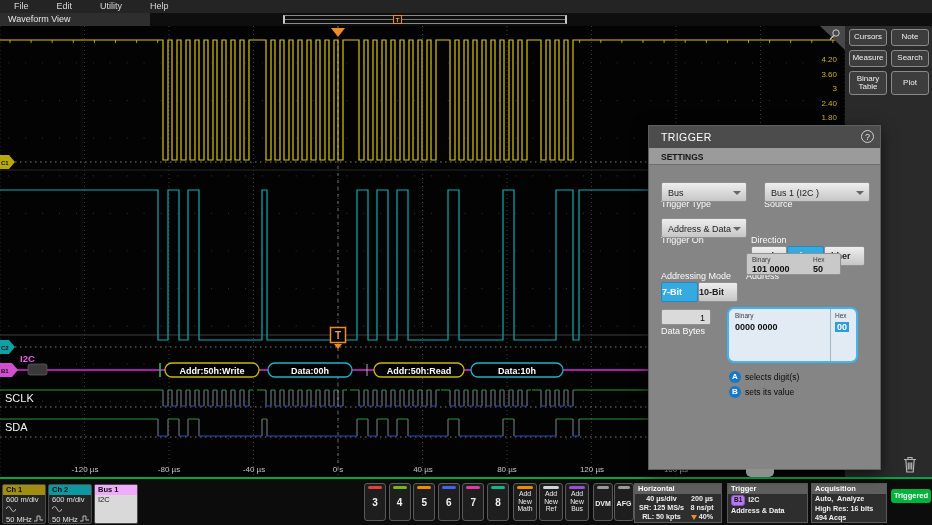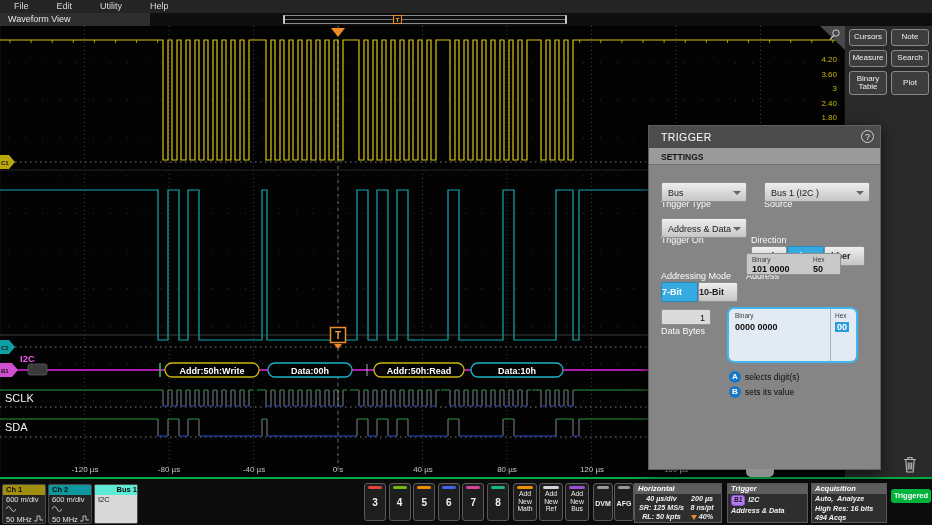--- a/index.html
+++ b/index.html
@@ -66,21 +66,21 @@
   .chline{font-size:7.5px;color:#e2e2e2;padding:1px 0 0 3px;line-height:8px;}
   .chbadge.sel .chline{color:#111;}
   .slot{position:absolute;top:4px;width:22px;height:38px;background:#1e1e1e;border:1px solid #5a5a5a;border-radius:3px;
         color:#f0f0f0;font-size:10px;font-weight:bold;text-align:center;box-sizing:border-box;padding-top:13px;}
   .stripe{position:absolute;top:2px;left:3px;right:3px;height:2.5px;border-radius:2px;}
   .addbtn{position:absolute;top:4px;width:24px;height:38px;background:#1e1e1e;border:1px solid #5a5a5a;border-radius:3px;
           color:#f0f0f0;font-size:6.8px;line-height:7.5px;text-align:center;box-sizing:border-box;padding-top:6px;
           white-space:pre-line;}
   .miscbtn{position:absolute;top:4px;width:20px;height:38px;background:#1e1e1e;border:1px solid #5a5a5a;border-radius:3px;
            color:#f0f0f0;font-size:7px;font-weight:bold;text-align:center;box-sizing:border-box;padding-top:16px;}
-  .panel{position:absolute;top:4px;height:40px;background:#2e2e2e;border:1px solid #5a5a5a;box-sizing:border-box;overflow:hidden;font-style:italic;}
+  .panel{position:absolute;top:4px;height:40px;background:#2e2e2e;border:1px solid #5a5a5a;box-sizing:border-box;overflow:hidden;}
   .ptitle{height:10px;background:#5f5f5f;color:#fff;font-size:7.5px;font-weight:bold;padding-left:3px;line-height:10px;}
   .prow{display:flex;font-size:7.2px;font-weight:bold;color:#f0f0f0;padding:1px 2px 0 3px;line-height:8px;text-align:center;}
   .prow .c1{flex:1;}
   .prow .c2{width:34px;}
   .pline{font-size:7.2px;font-weight:bold;color:#f0f0f0;padding:1px 0 0 3px;line-height:8.6px;white-space:pre;}
   .tpos{display:inline-block;width:0;height:0;border-left:3px solid transparent;border-right:3px solid transparent;
         border-top:5px solid #f08c28;margin-right:2px;vertical-align:middle;}
   .b1badge{display:inline-block;background:#b57bee;border:1px solid #8a4fd0;border-radius:3px;color:#111;
            font-size:6.5px;font-weight:bold;padding:0 2px;margin-right:3px;}
   .triggered{position:absolute;left:891px;top:10px;width:40px;height:14px;background:#00b33c;border-radius:3px;
@@ -268,21 +268,21 @@
           <div class="chhead" style="background: rgb(13, 152, 160);">Ch 2</div>
           <div class="chline">600 m/div</div>
           <div class="chline"><svg width="10" height="7" viewBox="0 0 10 7">
               <path d="M0 4 q2.5 -5 5 0 t5 0" stroke="#bbb" fill="none"></path>
             </svg></div>
           <div class="chline">50 MHz <svg width="9" height="7" viewBox="0 0 9 7">
               <path d="M0 6 h3 V1 h3 v4 h3" stroke="#bbb" fill="none"></path>
             </svg></div>
         </div>
         <div class="chbadge sel" style="left: 94px;">
-          <div class="chhead" style="background: #5eead4; text-align: right;">Bus 1</div>
+          <div class="chhead" style="background: #f0abfc;">Bus 1</div>
           <div class="chline">I2C</div>
         </div>
       </div>
     <div id="slots">
         <div class="slot" style="left: 364px;"><div class="stripe" style="background: rgb(224, 68, 56);"></div>3</div>
         <div class="slot" style="left: 388.6px;"><div class="stripe" style="background: rgb(116, 184, 22);"></div>4</div>
         <div class="slot" style="left: 413.2px;"><div class="stripe" style="background: rgb(240, 140, 0);"></div>5</div>
         <div class="slot" style="left: 437.8px;"><div class="stripe" style="background: rgb(66, 99, 235);"></div>6</div>
         <div class="slot" style="left: 462.4px;"><div class="stripe" style="background: rgb(214, 64, 159);"></div>7</div>
         <div class="slot" style="left: 487px;"><div class="stripe" style="background: rgb(18, 184, 134);"></div>8</div>

